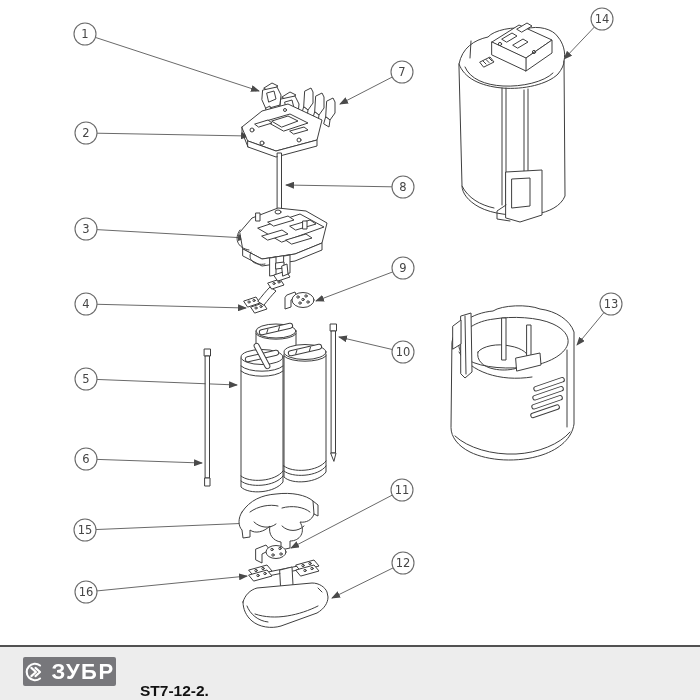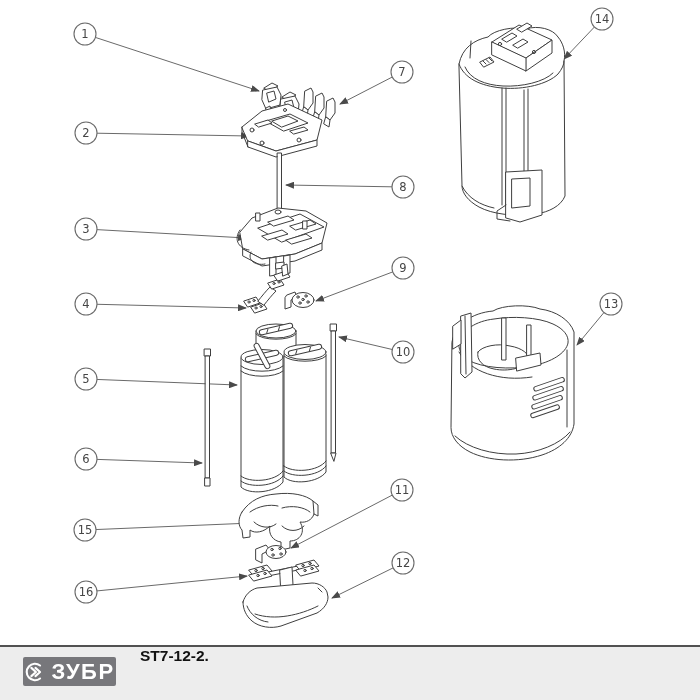--- a/index.html
+++ b/index.html
@@ -17,21 +17,21 @@
   .logo-box{
     position:absolute;left:23px;top:10px;width:93px;height:29px;
     background:#77777b;border-radius:2px;
     display:flex;align-items:center;justify-content:center;gap:5px;
   }
   .logo-text{
     color:#ffffff;font-weight:bold;font-size:22px;letter-spacing:1.5px;
     font-family:Liberation Sans, sans-serif;line-height:1;
   }
   .caption{
-    position:absolute;left:140px;top:0;height:53px;display:flex;align-items:flex-start;
+    position:absolute;left:140px;top:0;height:53px;display:flex;align-items:flex-end;
     font-size:15px;color:#2a2a2a;white-space:nowrap;
   }
   .caption .model{font-weight:bold;color:#111;margin-right:6px;font-size:15.5px;}
 </style>
 </head>
 <body>
 
 <svg class="stage" width="700" height="645" viewBox="0 0 700 645">
   <defs>
     <marker id="arr" markerWidth="9" markerHeight="7" refX="8" refY="3.5" orient="auto">

